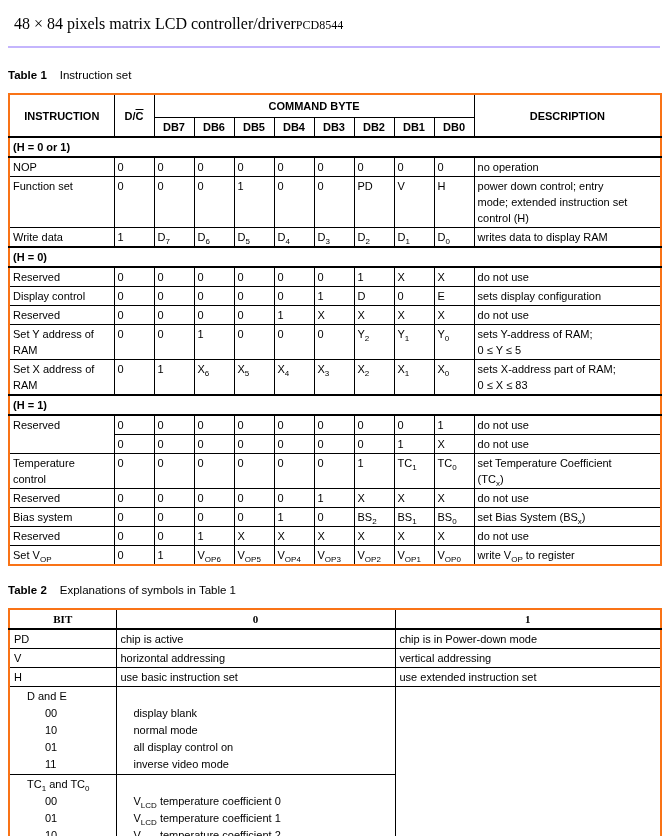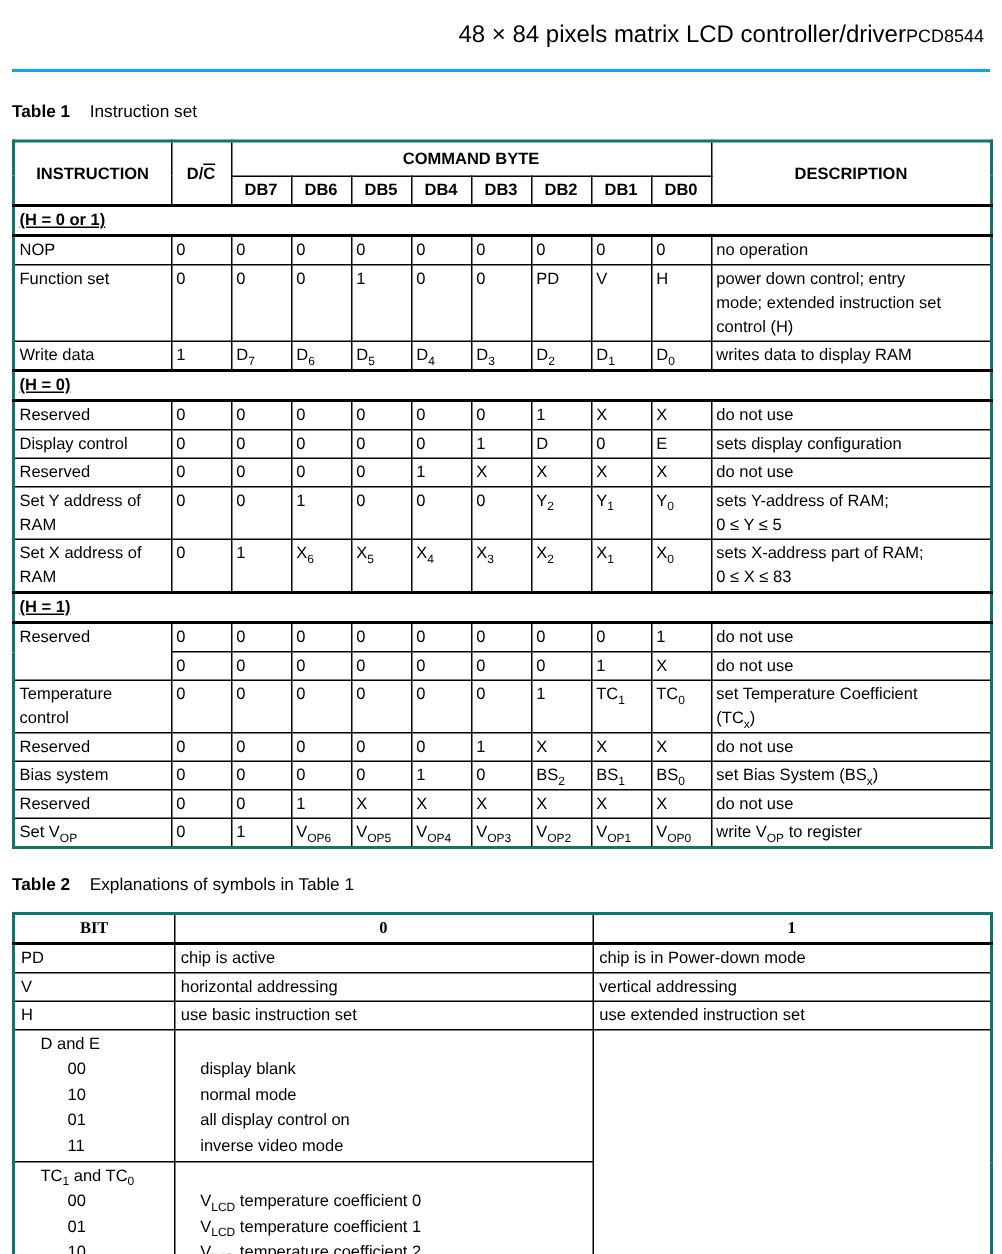--- a/index.html
+++ b/index.html
@@ -3,50 +3,50 @@
 <meta charset="utf-8">
 <style>
   * { box-sizing: border-box; }
   html,body { margin:0; padding:0; background:#fff; }
   .page {
     width:668px; height:836px; overflow:hidden;
     font-family:"Liberation Sans", sans-serif; color:#000;
     padding:0 8px; background:#fff;
   }
   .doc-header {
-    display:flex; justify-content:flex-end; align-items:baseline;
-    border-bottom:2px solid #0ea5e9;
+    display:flex; justify-content:flex-start; align-items:baseline;
+    border-bottom:2px solid #c4b5fd;
     padding:15px 4px 13px 6px;
+    font-family:Liberation Serif, serif;
   }
   .doc-title { font-size:16px; }
   .doc-part  { font-size:12px; }
   .caption { font-size:11.5px; margin:21px 0 12px 0; }
   .caption .lbl { font-weight:bold; }
   .caption .txt { margin-left:13px; }
   .caption2 { margin-top:18px; }
   table {
     border-collapse:collapse; table-layout:fixed;
-    width:652px; border:2px solid #0f766e;
+    width:652px; border:2px solid #f97316;
   }
   td, th {
     border:1px solid #000;
     font-size:11px; line-height:16px;
     padding:1px 3px;
     overflow:hidden;
   }
   th { font-weight:bold; text-align:center; vertical-align:middle; }
   thead { border-bottom:2px solid #000; }
   .t1 thead tr:first-child { height:23px; }
   .t1 thead tr:last-child  { height:20px; }
   tbody td { text-align:left; vertical-align:top; }
   tr.section td {
     font-weight:bold;
     border-top:2px solid #000; border-bottom:2px solid #000;
     height:19px;
-    text-decoration:underline;
   }
   .t2 thead tr { height:19px;font-family:Liberation Serif, serif; }
   .t2 .line { height:17px; line-height:17px; white-space:nowrap;margin-left:13px; }
   .t2 .code { padding-left:18px; }
   .t2 td { padding:1px 4px; }
   sub { font-size:8px; line-height:0; }
   .ov { text-decoration:overline; }
 </style>
 </head>
 <body>

